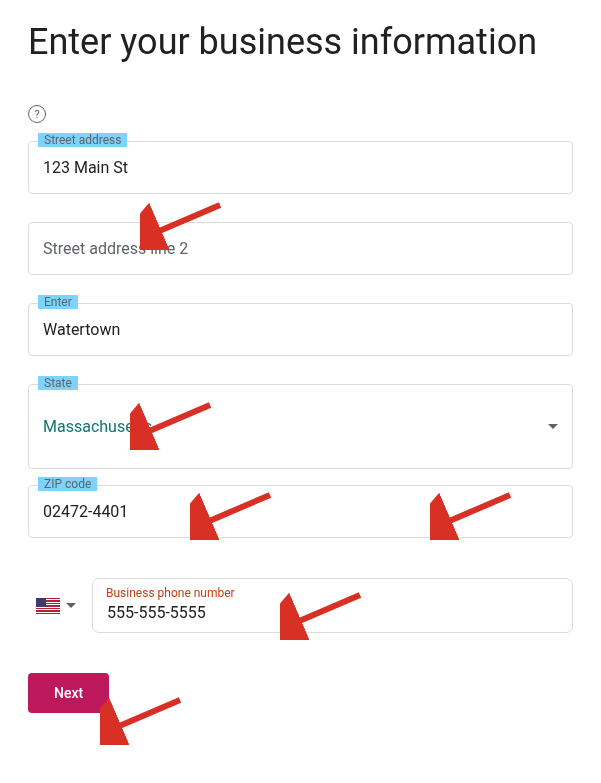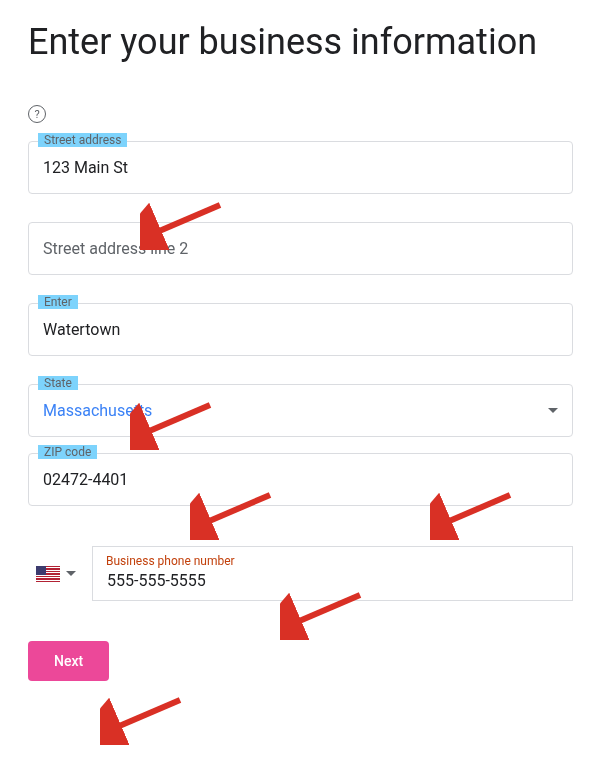--- a/index.html
+++ b/index.html
@@ -76,26 +76,26 @@
     }
     .row .field {
       flex: 1;
       margin-bottom: 0;
     }
     .select-field {
       position: relative;
     }
     .select-input {
       width: 100%;
-      padding: 16px 14px;
+      padding: 32px 14px;
       font-size: 16px;
       border: 1px solid #dadce0;
       border-radius: 4px;
       background: #fff;
-      color: #3b82f6;
+      color: #0f766e;
       cursor: pointer;
       display: flex;
       align-items: center;
       justify-content: space-between;
     }
     .dropdown-arrow {
       width: 0;
       height: 0;
       border-left: 5px solid transparent;
       border-right: 5px solid transparent;
@@ -143,34 +143,34 @@
     }
     .phone-field {
       flex: 1;
       position: relative;
     }
     .phone-input {
       width: 100%;
       padding: 24px 14px 10px 14px;
       font-size: 16px;
       border: 1px solid #dadce0;
-      border-radius: 0;
+      border-radius: 7px;
       outline: none;
       color: #202124;
       font-family: inherit;
     }
     .phone-label {
       position: absolute;
       top: 8px;
       left: 14px;
       font-size: 12px;
       color: #c2410c;
     }
     .next-button {
-      background: #ec4899;
+      background: #be185d;
       color: #fff;
       border: none;
       border-radius: 4px;
       padding: 12px 26px;
       font-size: 14px;
       font-weight: 500;
       cursor: pointer;
       font-family: inherit;
     }
     .arrow-annotation {

